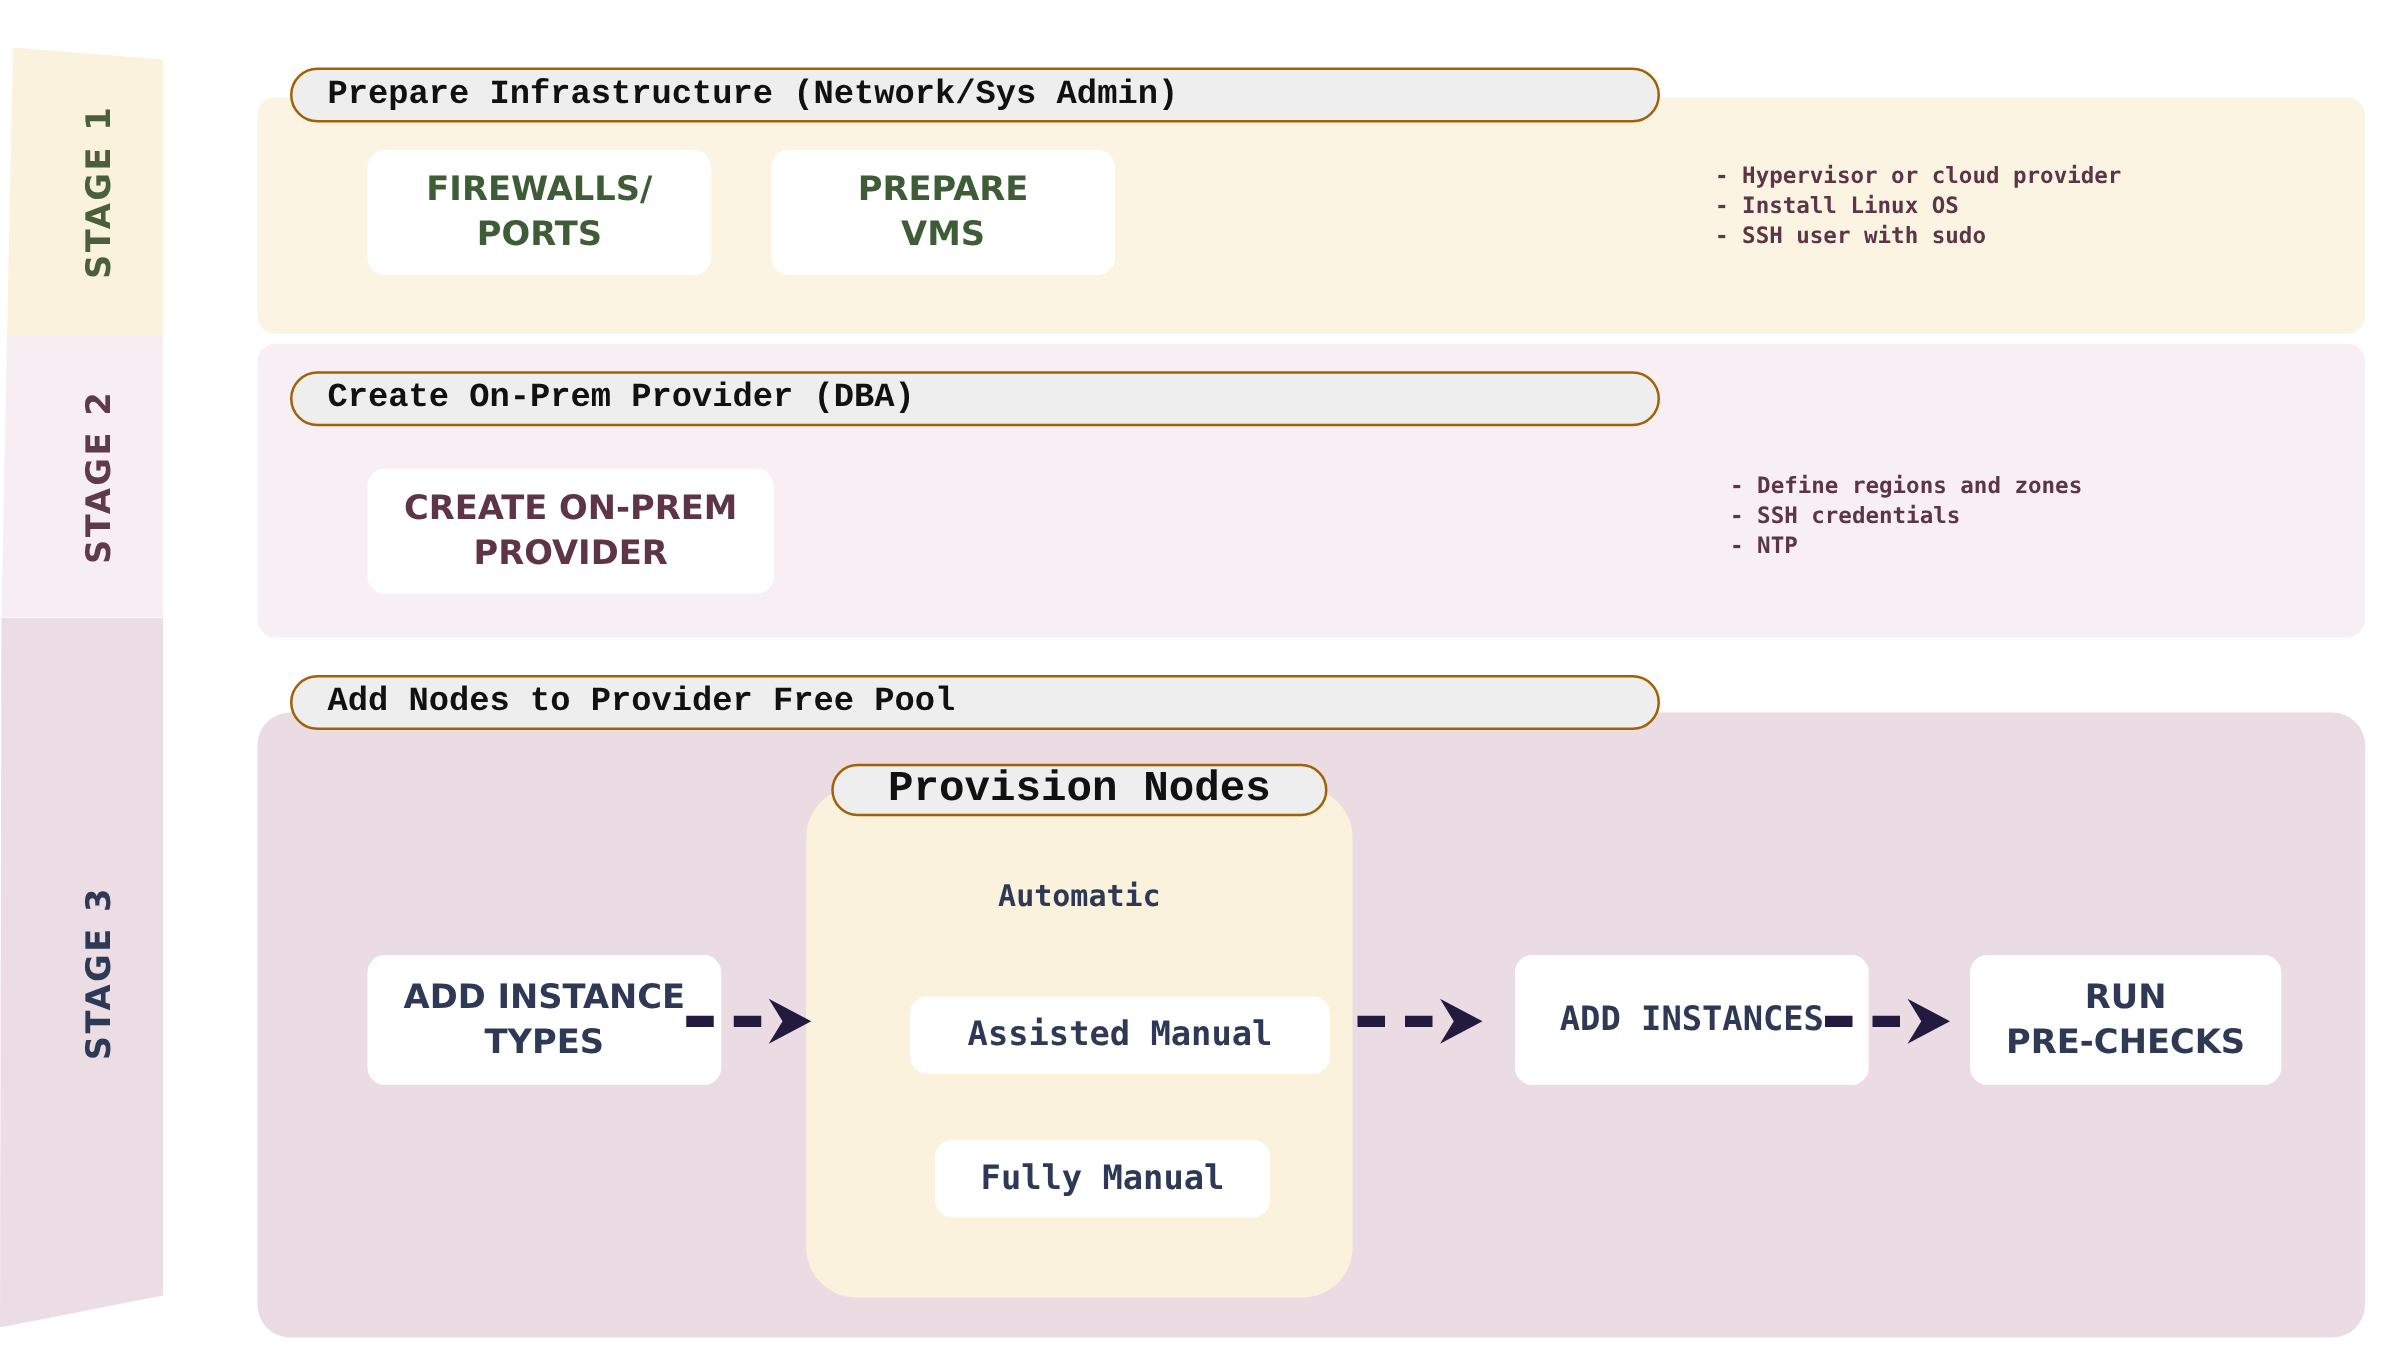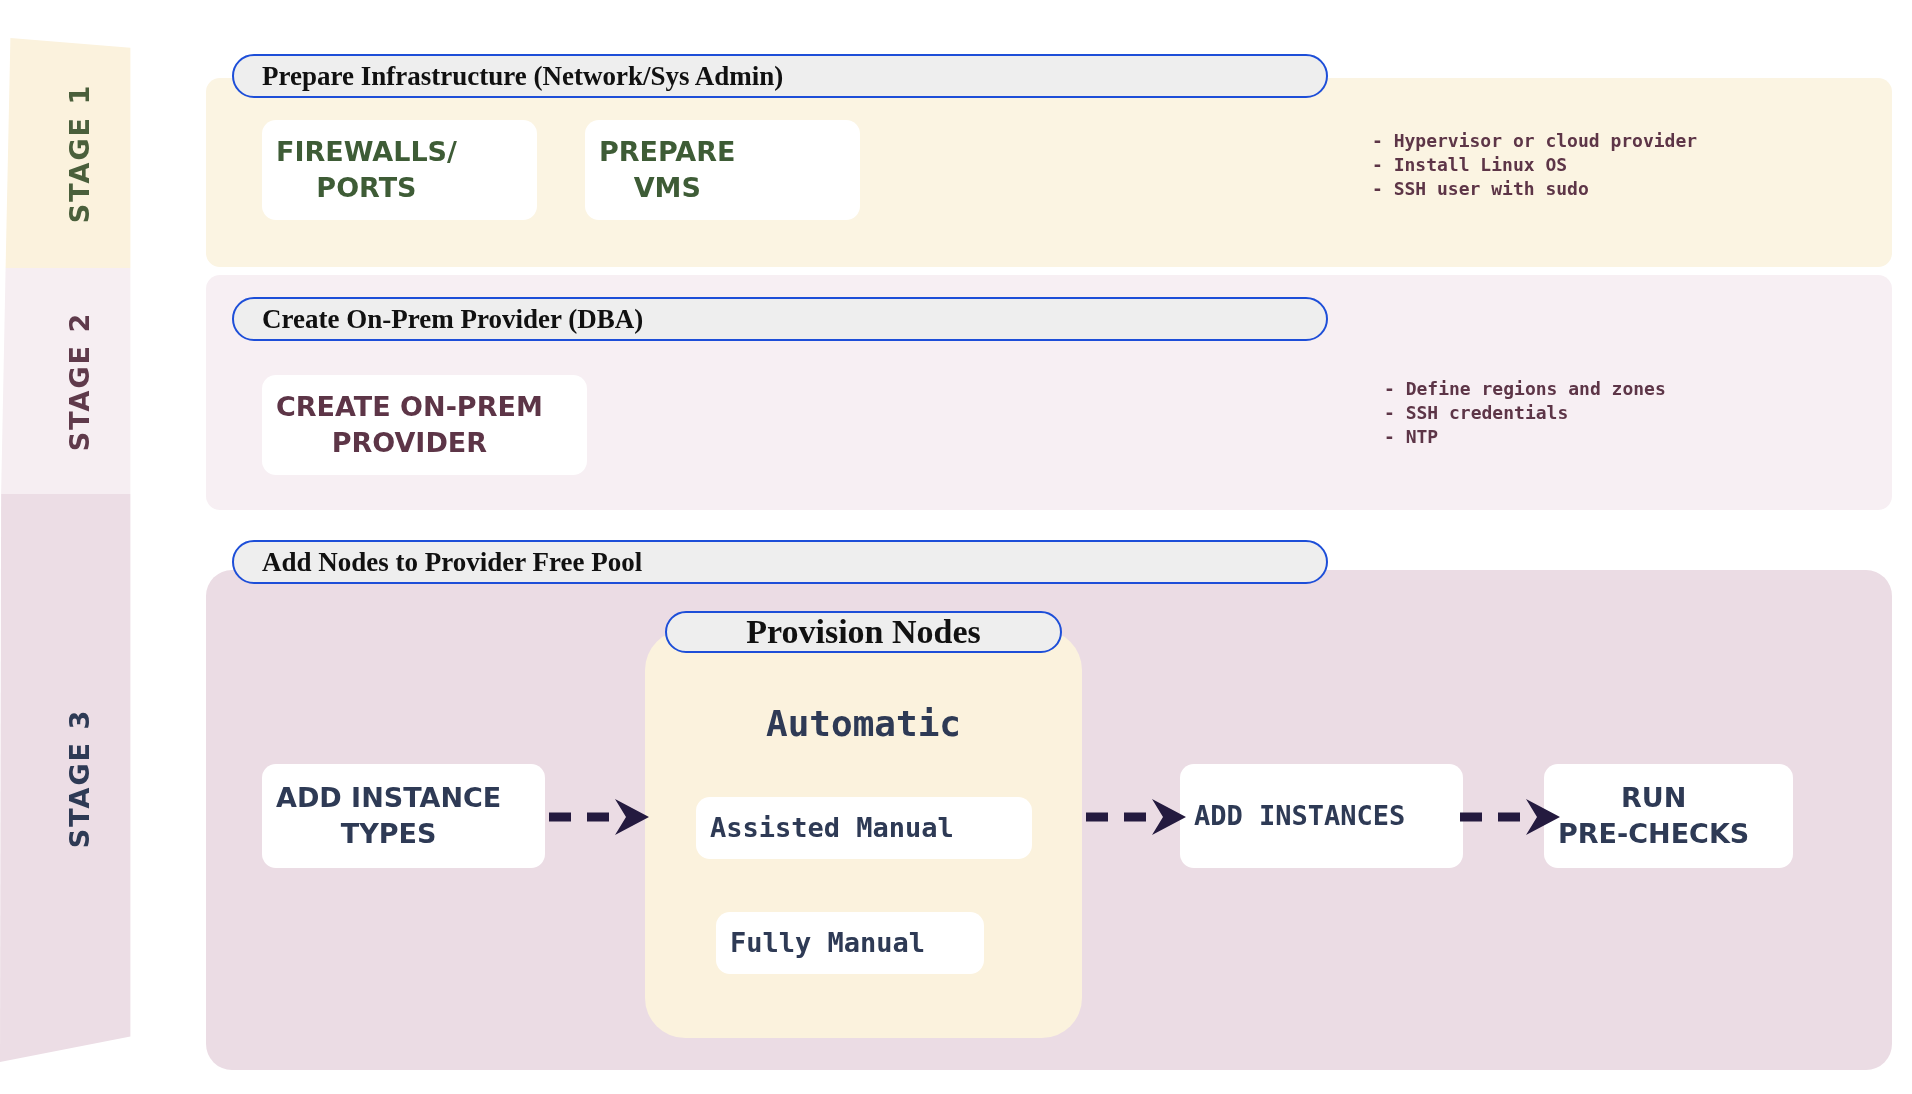--- a/index.html
+++ b/index.html
@@ -89,28 +89,28 @@
     width: 1686px;
     height: 500px;
     background: #ebdce4;
     border-radius: 26px;
   }
 
   
   .header-pill {
     position: absolute;
     background: #eeeeee;
-    border: 2px solid #1d4ed8;
+    border: 2px solid #a16207;
     border-radius: 24px;
     height: 44px;
     display: flex;
     align-items: center;
     box-sizing: border-box;
     padding-left: 28px;
-    font-family: Liberation Serif, serif;
+    font-family: Liberation Mono, monospace;
     font-weight: bold;
     font-size: 27px;
     color: #111111;
     white-space: nowrap;
   }
   #header-pill-1 { left: 232px; top: 54px;  width: 1096px; }
   #header-pill-2 { left: 232px; top: 297px; width: 1096px; }
   #header-pill-3 { left: 232px; top: 540px; width: 1096px; }
 
   #header-pill-provision {
@@ -124,28 +124,29 @@
     z-index: 4;
   }
 
   
   .task-box {
     position: absolute;
     background: #ffffff;
     border-radius: 14px;
     display: flex;
     align-items: center;
-    justify-content: flex-start;
+    justify-content: center;
     text-align: center;
     font-family: "DejaVu Sans", sans-serif;
     font-weight: bold;
     font-size: 27px;
     line-height: 1.32;
     box-sizing: border-box;
     padding: 6px 14px;
+    margin-left: 32px;
   }
   .task-box.green { color: #3e5c36; }
   .task-box.maroon { color: #5d3547; }
   .task-box.navy { color: #2e3a55; }
   .task-box.mono {
     font-family: "DejaVu Sans Mono", monospace;
     font-weight: bold;
   }
 
   #box-firewalls      { left: 262px;  top: 120px; width: 275px; height: 100px; }
@@ -168,21 +169,21 @@
     z-index: 2;
   }
   #provision-automatic-label {
     position: absolute;
     left: 645px;
     top: 703px;
     width: 437px;
     text-align: center;
     font-family: "DejaVu Sans Mono", monospace;
     font-weight: bold;
-    font-size: 36px;
+    font-size: 24px;
     color: #2e3a55;
     z-index: 3;
   }
   #box-assisted-manual {
     left: 696px;
     top: 797px;
     width: 336px;
     height: 62px;
     z-index: 3;
   }

